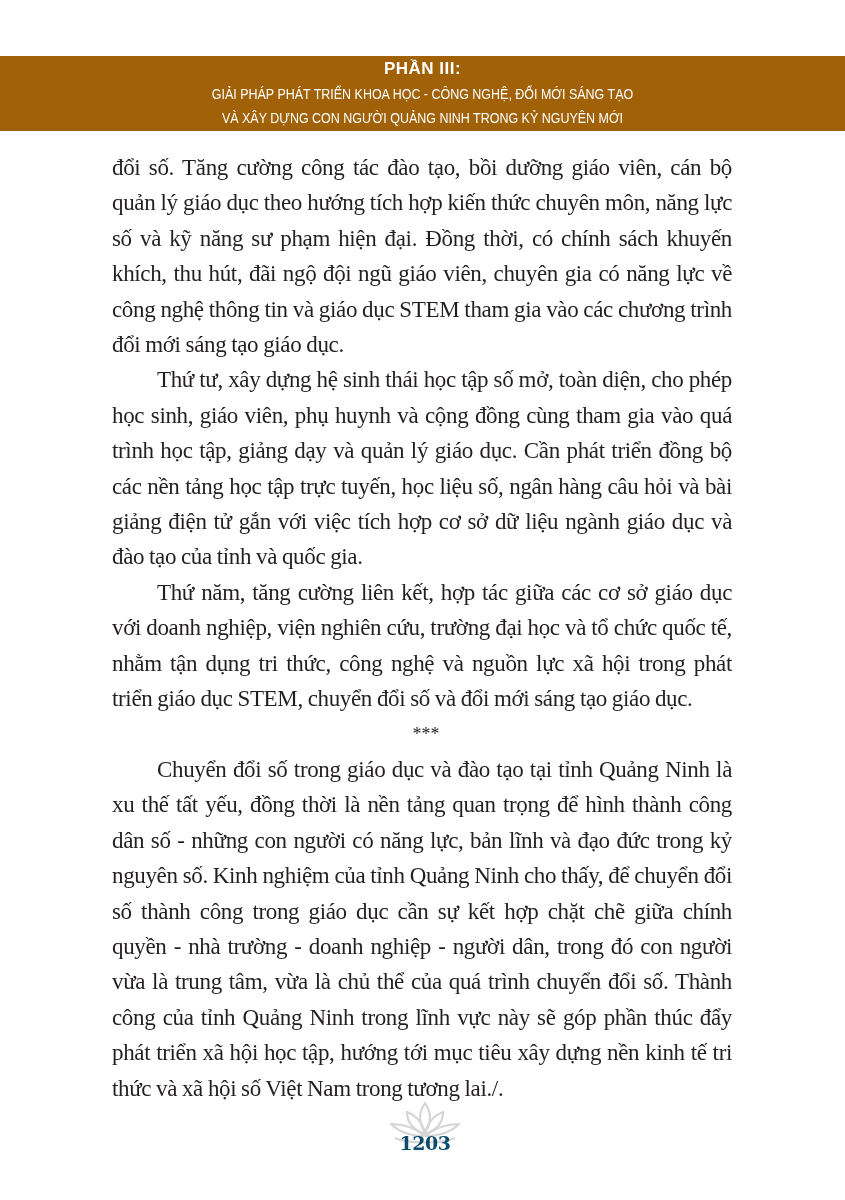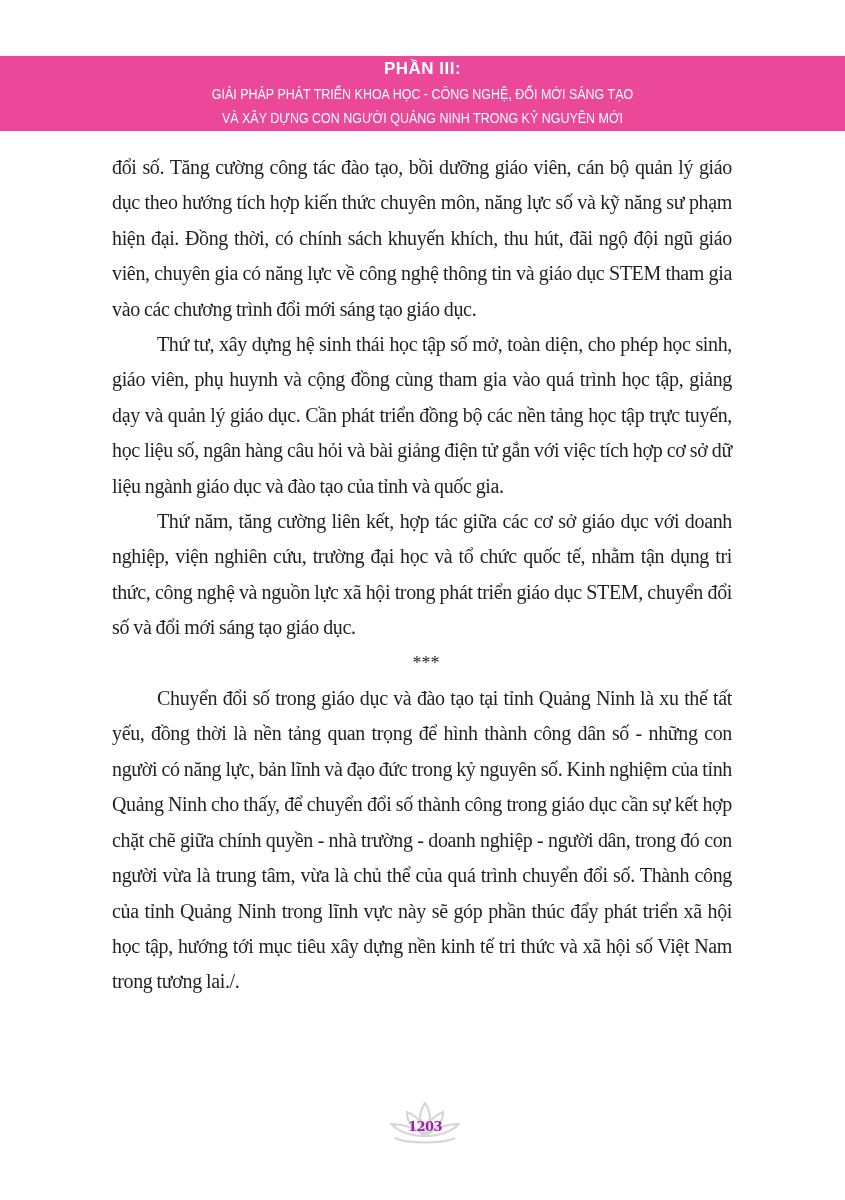--- a/index.html
+++ b/index.html
@@ -14,21 +14,21 @@
       overflow: hidden;
       font-family: "Liberation Serif", "DejaVu Serif", serif;
       color: #231f20;
     }
     .header-band {
       position: absolute;
       left: 0;
       top: 56px;
       width: 845px;
       height: 75px;
-      background: #ec4899;
+      background: #a16207;
       color: #ffffff;
       text-align: center;
       font-family: "Liberation Sans", "DejaVu Sans", sans-serif;
     }
     .header-title {
       position: absolute;
       left: 0; right: 0;
       top: 2px;
       font-weight: bold;
       font-size: 17px;
@@ -48,21 +48,21 @@
     .header-sub.l2 { top: 52px; }
 
     .body-text {
       position: absolute;
       left: 112px;
       top: 150px;
       width: 620px;
     }
     .para {
       margin: 0;
-      font-size: 20px;
+      font-size: 23px;
       line-height: 35.4px;
       text-align: justify;
       text-align-last: left;
       letter-spacing: -0.35px;
       word-spacing: -0.5px;
     }
     .para.indent { text-indent: 45px; }
     .para .lead { }
     .separator {
       text-align: center;
@@ -82,26 +82,26 @@
     }
     .lotus-icon {
       position: absolute;
       left: 0; top: 0;
       width: 80px;
       height: 50px;
     }
     .page-number {
       position: absolute;
       left: 0; right: 0;
-      top: 19px;
+      top: 32px;
       text-align: center;
       font-family: "DejaVu Serif", "Liberation Serif", serif;
       font-weight: bold;
-      font-size: 13px;
-      color: #a21caf;
+      font-size: 19px;
+      color: #0c4a6e;
       letter-spacing: -0.5px;
     }
   </style>
 </head>
 <body>
 
 <div class="header-band">
   <div class="header-title">PHẦN III:</div>
   <div class="header-sub l1">GIẢI PHÁP PHÁT TRIỂN KHOA HỌC - CÔNG NGHỆ, ĐỔI MỚI SÁNG TẠO</div>
   <div class="header-sub l2">VÀ XÂY DỰNG CON NGƯỜI QUẢNG NINH TRONG KỶ NGUYÊN MỚI</div>

